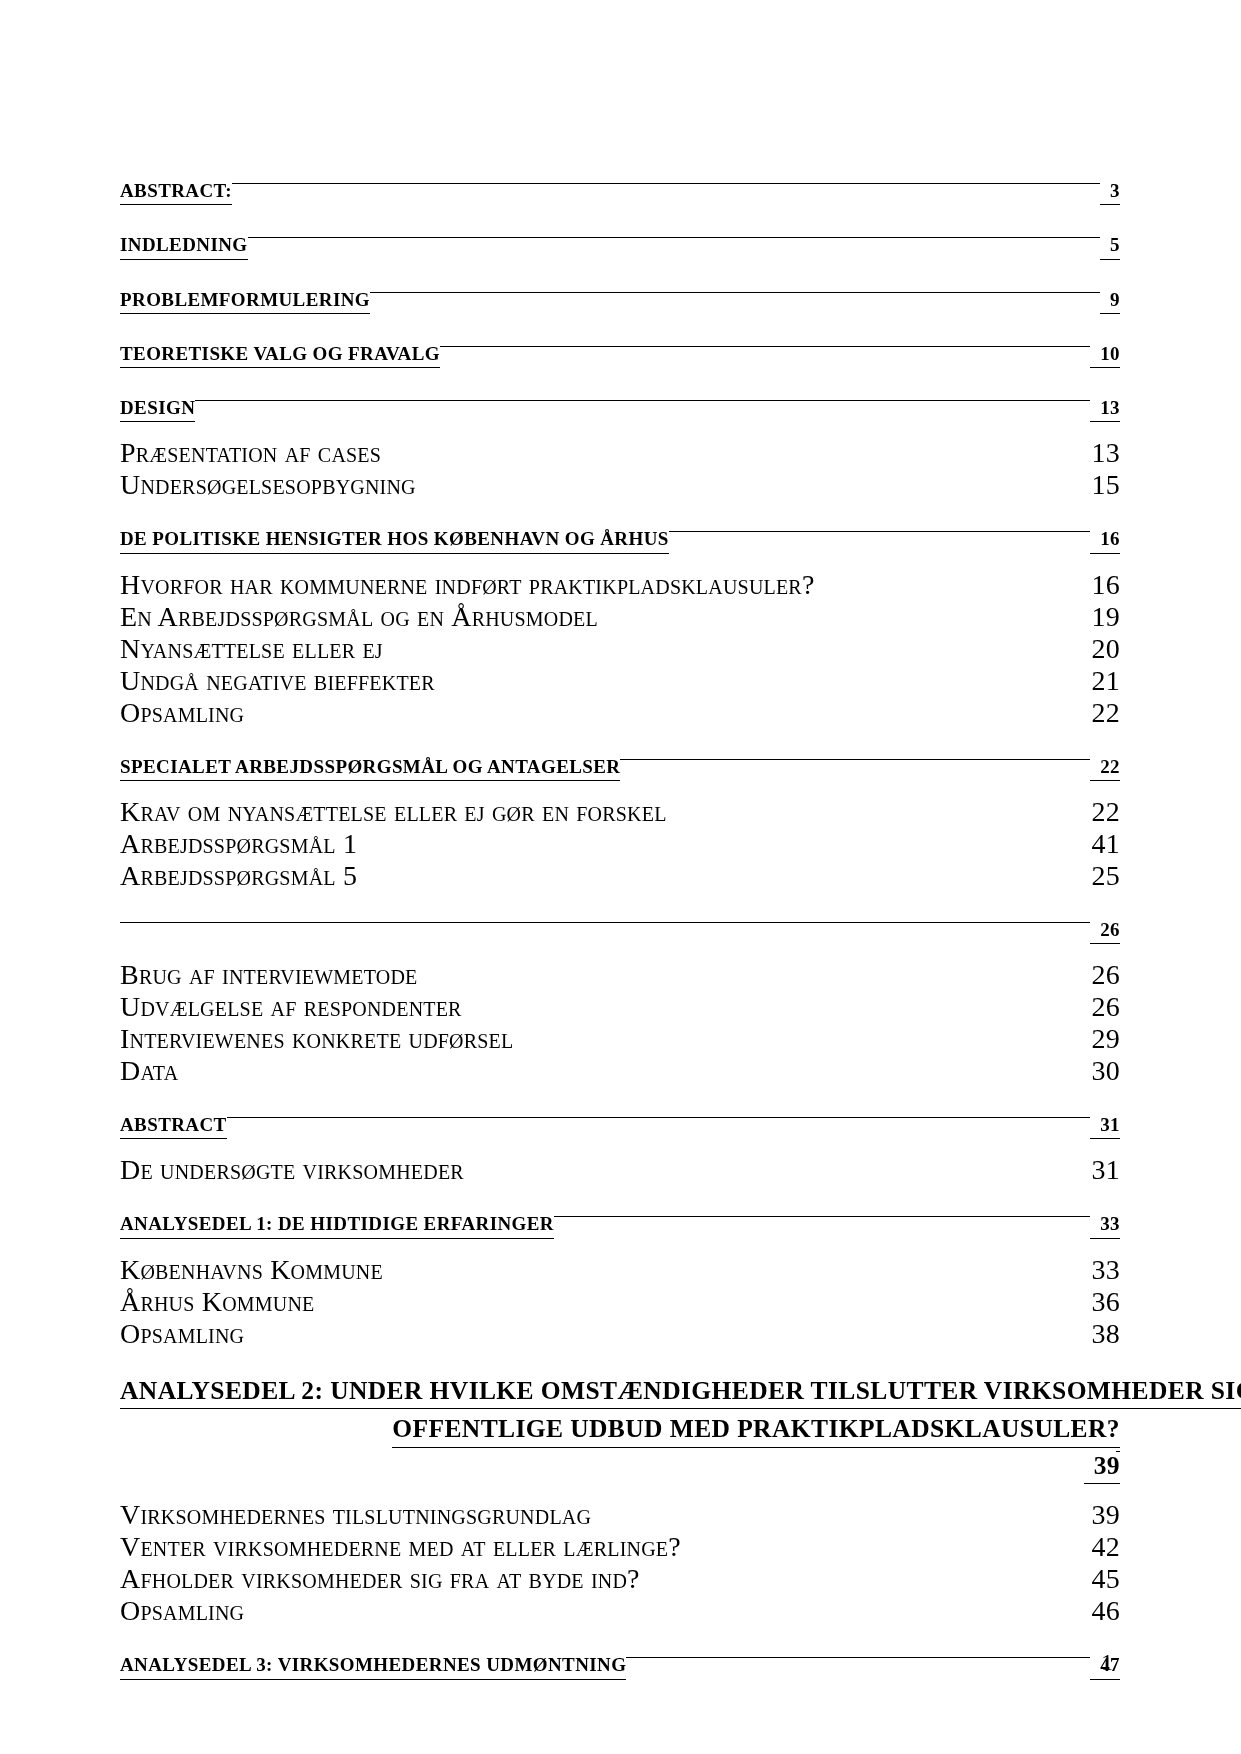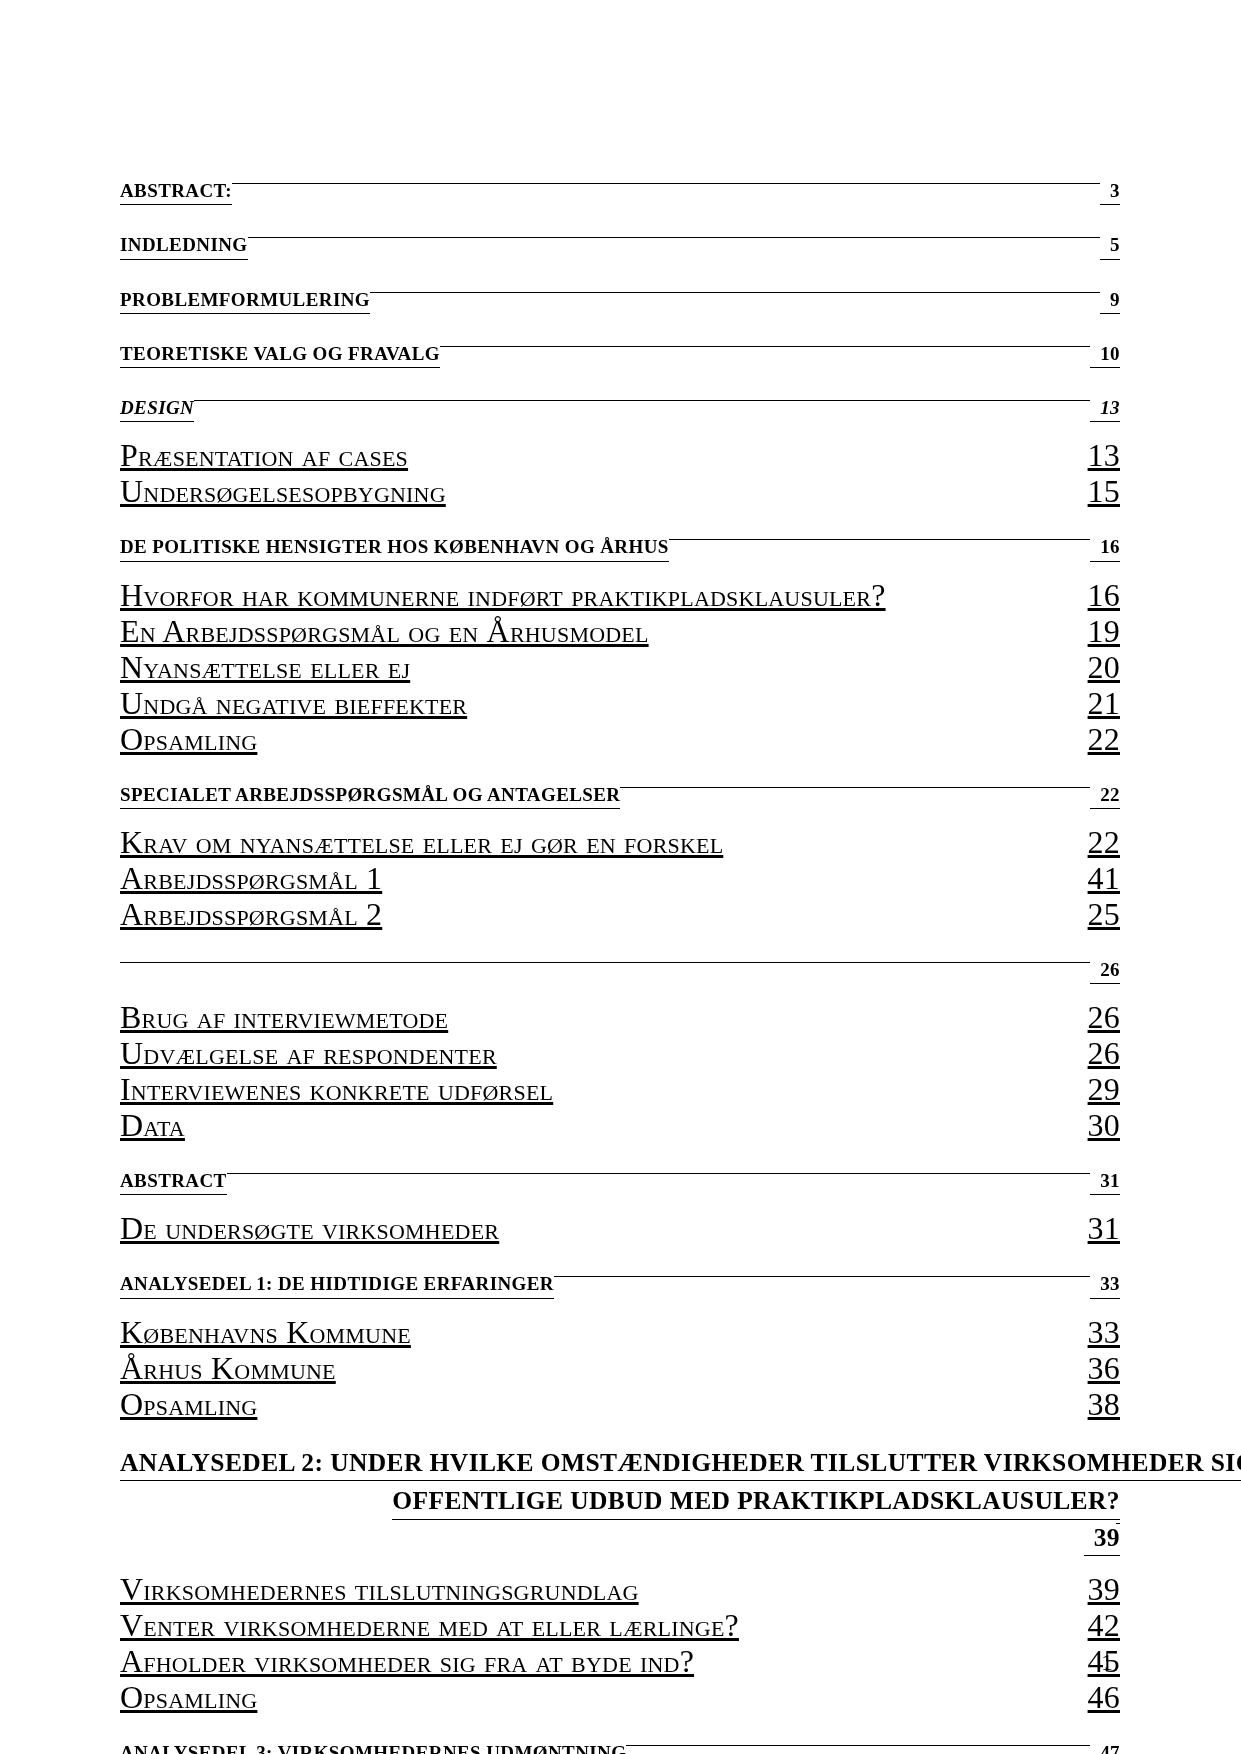--- a/index.html
+++ b/index.html
@@ -55,21 +55,20 @@
   .l1 .pg {
     white-space: nowrap;
     border-bottom: 1.6px solid #000;
     padding-bottom: 3px;
     text-align: right;
     padding-left: 10px;
   }
   .l1.italic .txt,
   .l1.italic .pg,
   .l1.italic .fill {
-    font-style: italic;
   }
 
   
   .l1two {
     margin-top: 29px;
     font-size: 25.5px;
     font-weight: bold;
     letter-spacing: 0.4px;
     line-height: 1.12;
   }
@@ -95,27 +94,26 @@
     padding-left: 10px;
     text-align: right;
   }
   .l1two .row.second { margin-top: 6px; flex-direction: column; }
 
   
   .l2group { margin-top: 17px; }
   .l2 {
     display: flex;
     align-items: flex-start;
-    font-size: 32px;
+    font-size: 28px;
     font-variant: small-caps;
     font-weight: normal;
     letter-spacing: 0.2px;
     line-height: 1.0;
     margin-bottom: 4px;
-    text-decoration: underline;
   }
   .l2 .txt { white-space: nowrap; }
   .l2 .fill { flex: 1 1 auto; min-width: 4px; }
   .l2 .pg {
     white-space: nowrap;
     font-variant: normal;
     text-align: right;
     padding-left: 10px;
   }
 
@@ -224,21 +222,21 @@
         <span class="txt">Krav om nyansættelse eller ej gør en forskel</span>
         <span class="fill"></span>
         <span class="pg">22</span>
       </div>
       <div class="l2">
         <span class="txt">Arbejdsspørgsmål 1</span>
         <span class="fill"></span>
         <span class="pg">41</span>
       </div>
       <div class="l2">
-        <span class="txt">Arbejdsspørgsmål 2</span>
+        <span class="txt">Arbejdsspørgsmål 5</span>
         <span class="fill"></span>
         <span class="pg">25</span>
       </div>
     </div>
 
     <div class="l1">
       <span class="fill"></span>
       <span class="pg">26</span>
     </div>
 

